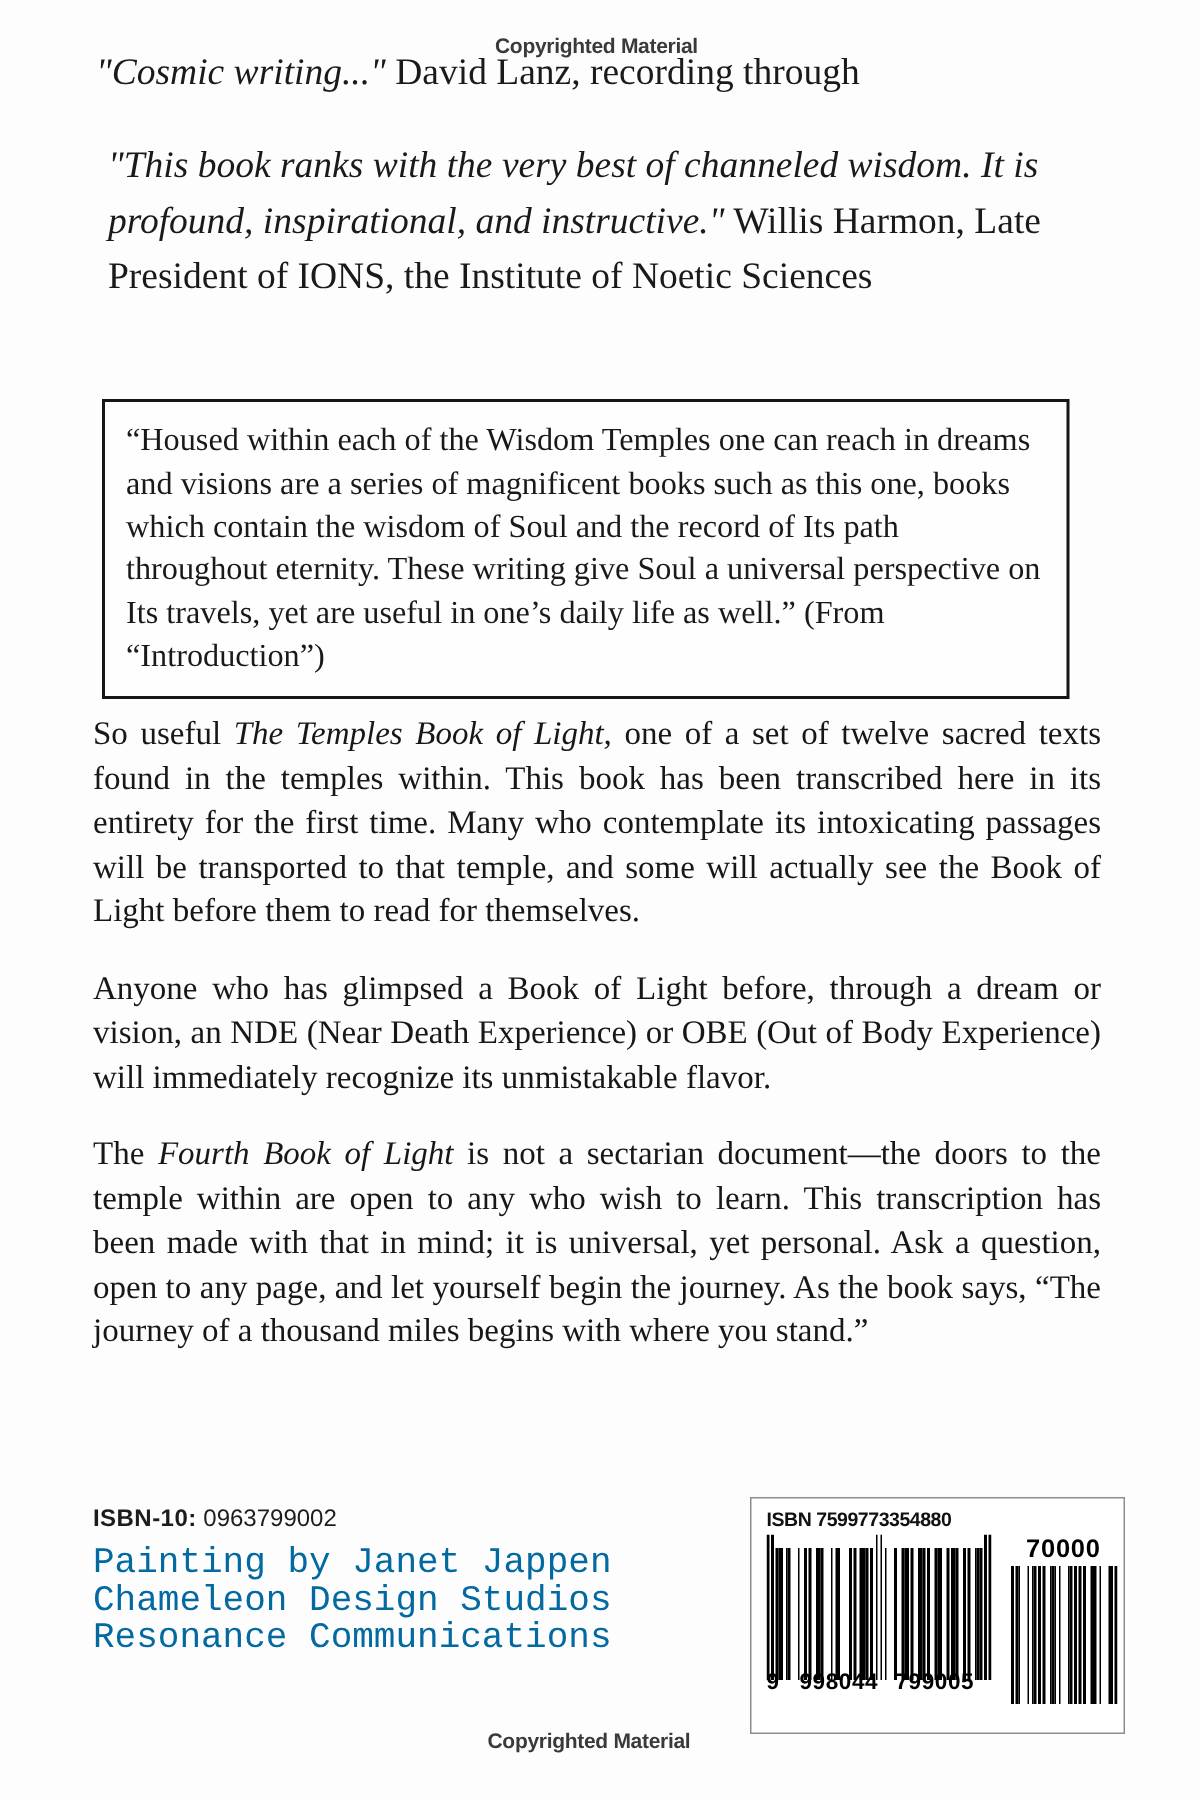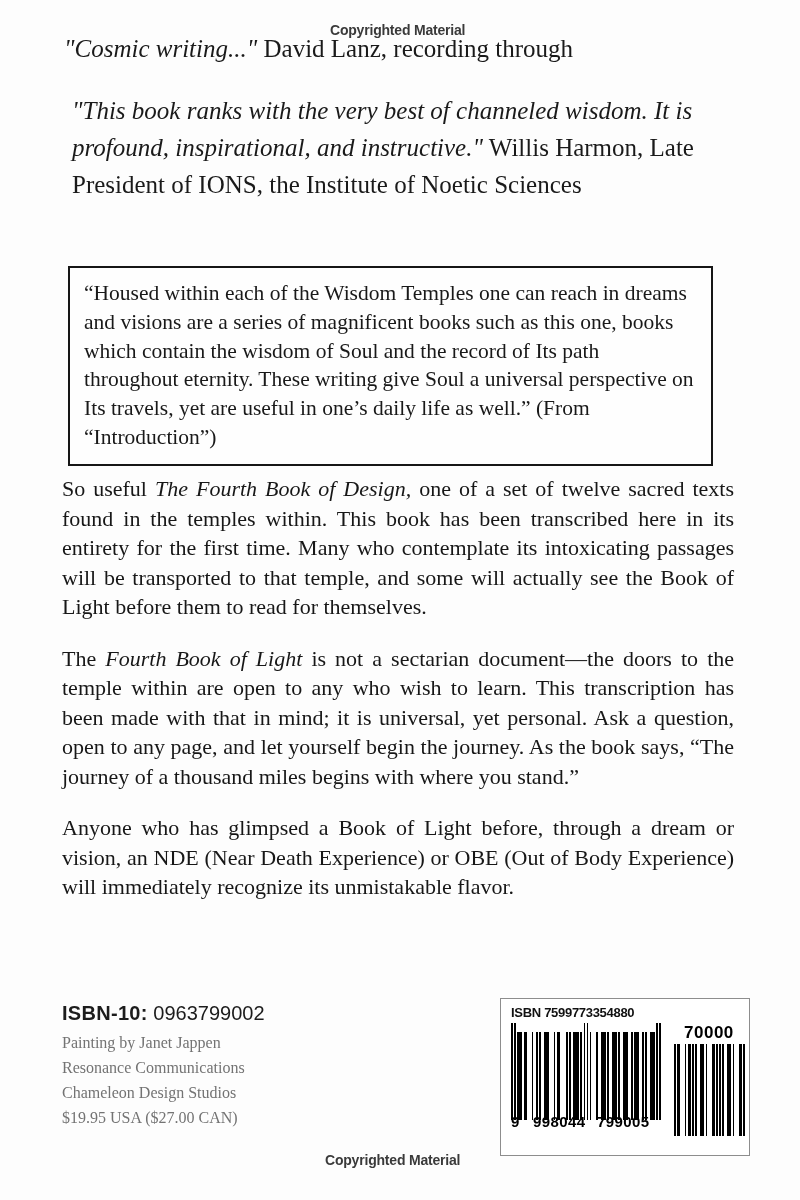--- a/index.html
+++ b/index.html
@@ -97,36 +97,36 @@
 
   
   .colophon {
     position: absolute;
     left: 62px;
     top: 1000px;
     width: 420px;
   }
   .isbn-line {
     font-family: "Liberation Sans", "DejaVu Sans", sans-serif;
-    font-size: 20px;
+    font-size: 16px;
     line-height: 26px;
     color: #1c1c1c;
     white-space: nowrap;
   }
   .isbn-line .lbl {
     font-weight: bold;
     letter-spacing: 0.3px;
   }
   .isbn-line .val { font-weight: normal; }
 
   .credit-line {
-    font-family: Liberation Serif, serif;
-    font-size: 16px;
+    font-family: Liberation Mono, monospace;
+    font-size: 24px;
     line-height: 25px;
-    color: #737373;
+    color: #0369a1;
     white-space: nowrap;
   }
   .credit-line.first { margin-top: 4px; }
 
   
   .barcode-block {
     position: absolute;
     left: 500px;
     top: 998px;
     width: 250px;
@@ -218,37 +218,36 @@
     </div>
 
   </div>
 
   <div class="quote-box">
     <p>“Housed within each of the Wisdom Temples one can reach in dreams and visions are a series of magnificent books such as this one, books which contain the wisdom of Soul and the record of Its path throughout eternity. These writing give Soul a universal perspective on Its travels, yet are useful in one’s daily life as well.”  (From “Introduction”)</p>
   </div>
 
   <div class="body-zone">
 
-    <p><span>So useful </span><em>The Fourth Book of Design,</em><span> one of a set of twelve sacred texts found in the temples within. This book has been transcribed here in its entirety for the first time. Many who contemplate its intoxicating passages will be transported to that temple, and some will actually see the Book of Light before them to read for themselves.</span></p>
+    <p><span>So useful </span><em>The Temples Book of Light,</em><span> one of a set of twelve sacred texts found in the temples within. This book has been transcribed here in its entirety for the first time. Many who contemplate its intoxicating passages will be transported to that temple, and some will actually see the Book of Light before them to read for themselves.</span></p>
+
+    <p>Anyone who has glimpsed a Book of Light before, through a dream or vision, an NDE (Near Death Experience) or OBE (Out of Body Experience) will immediately recognize its unmistakable flavor.</p>
 
     <p><span>The </span><em>Fourth Book of Light</em><span> is not a sectarian document—the doors to the temple within are open to any who wish to learn. This transcription has been made with that in mind; it is universal, yet personal. Ask a question, open to any page, and let yourself begin the journey. As the book says, “The journey of a thousand miles begins with where you stand.”</span></p>
 
-    <p>Anyone who has glimpsed a Book of Light before, through a dream or vision, an NDE (Near Death Experience) or OBE (Out of Body Experience) will immediately recognize its unmistakable flavor.</p>
-
   </div>
 
   <div class="colophon">
 
     <div class="isbn-line"><span class="lbl">ISBN-10:</span> <span class="val">0963799002</span></div>
 
 
     <div class="credit-line first">Painting by Janet Jappen</div>
+    <div class="credit-line">Chameleon Design Studios</div>
     <div class="credit-line">Resonance Communications</div>
-    <div class="credit-line">Chameleon Design Studios</div>
-    <div class="credit-line">$19.95 USA ($27.00 CAN)</div>
 
   </div>
 
   <div class="watermark bottom">Copyrighted Material</div>
 
   <div class="barcode-block">
 
     <div class="barcode-isbn-text">ISBN 7599773354880</div>
 
     <div class="barcode-row">

